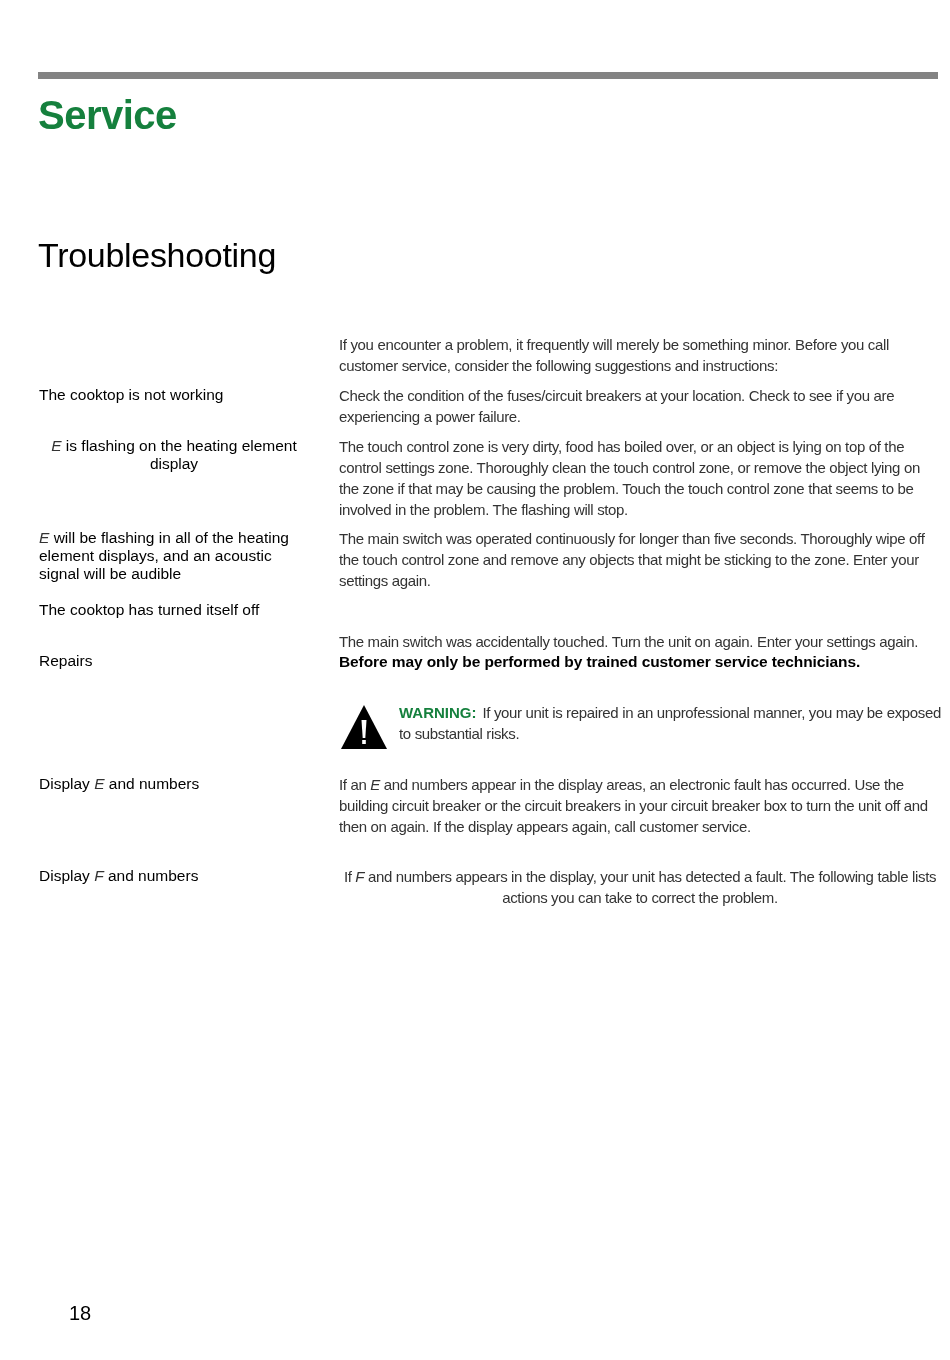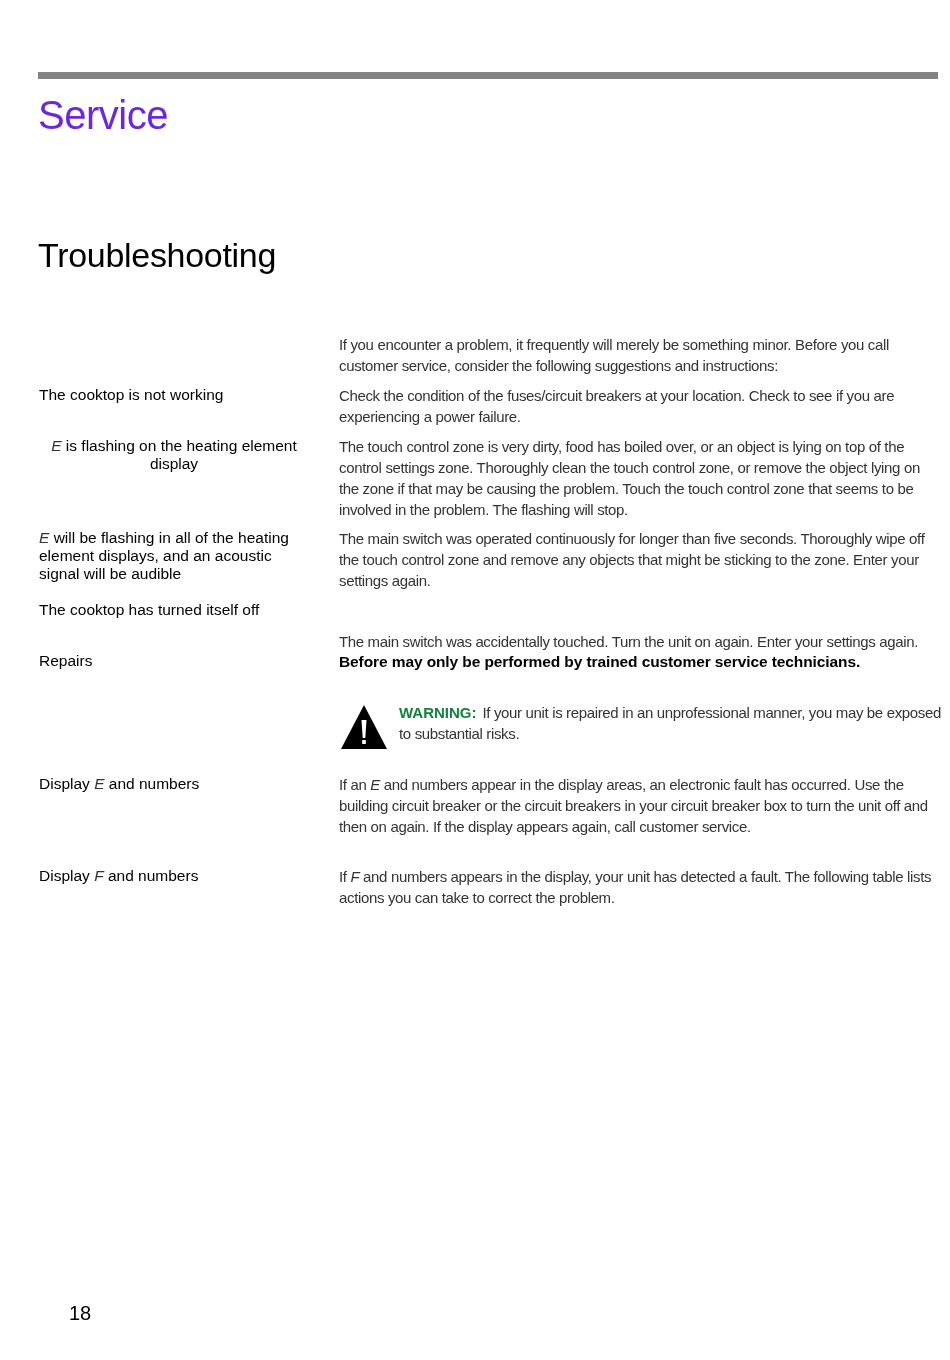--- a/index.html
+++ b/index.html
@@ -1,19 +1,19 @@
 <!DOCTYPE html>
 <html><head>
 <meta charset="utf-8">
 <style>
   html, body { margin:0; padding:0; background:#ffffff; }
   body { width:950px; height:1360px; position:relative; overflow:hidden;
          font-family:"Liberation Sans", sans-serif; color:#111; }
   .topbar { position:absolute; left:38px; top:72px; width:900px; height:7px; background:#838383; }
-  .h1 { position:absolute; left:38px; top:92px; font-size:40px; line-height:46px; font-weight:normal; letter-spacing:-0.5px; color:#6d28d9; margin:0; }
+  .h1 { position:absolute; left:38px; top:92px; font-size:40px; line-height:46px; font-weight:bold; letter-spacing:-0.5px; color:#15803d; margin:0; }
   .h2 { position:absolute; left:38px; top:235px; font-size:34px; line-height:40px; font-weight:normal; letter-spacing:-0.3px; color:#000; margin:0; }
   .left { position:absolute; left:39px; width:270px; font-size:15.5px; line-height:18px; color:#000; }
   .right { position:absolute; left:339px; width:602px; font-size:15px; line-height:21px; color:#333;
            font-family:"Liberation Sans", sans-serif; letter-spacing:-0.35px; font-weight:normal; }
   .right.bold { font-weight:bold; color:#000; letter-spacing:-0.1px; font-size:15.5px; }
   .glyph { font-style:italic; font-weight:normal; color:#333; }
   .warn { position:absolute; left:340px; top:702px; width:600px; }
   .warn-icon { position:absolute; left:0; top:2px; width:48px; height:46px; }
   .warn-text { position:absolute; left:59px; top:0; width:545px; font-size:15px; line-height:21px; color:#333; letter-spacing:-0.35px; }
   .warn-label { font-weight:bold; color:#15803d; letter-spacing:0; margin-right:6px; }
@@ -49,15 +49,15 @@
     <polygon points="21.5,16 26.5,16 25.3,34 22.7,34" fill="#fff"></polygon>
     <rect x="22.2" y="36" width="3.6" height="4" fill="#fff"></rect>
   </svg>
   <div class="warn-text"><span class="warn-label">WARNING:</span><span>If your unit is repaired in an unprofessional manner, you may be exposed to substantial risks.</span></div>
 </div>
 
 <div class="left" style="top:775px;"><span>Display </span><span class="glyph">E</span><span> and numbers</span></div>
 <div class="right" style="top:774px;"><span>If an </span><span class="glyph">E</span><span> and numbers appear in the display areas, an electronic fault has occurred. Use the building circuit breaker or the circuit breakers in your circuit breaker box to turn the unit off and then on again. If the display appears again, call customer service.</span></div>
 
 <div class="left" style="top:867px;"><span>Display </span><span class="glyph">F</span><span> and numbers</span></div>
-<div class="right" style="top:866px;"><span>If </span><span class="glyph">F</span><span> and numbers appears in the display, your unit has detected a fault. The following table lists actions you can take to correct the problem.</span></div>
+<div class="right" style="top:866px;text-align:center;"><span>If </span><span class="glyph">F</span><span> and numbers appears in the display, your unit has detected a fault. The following table lists actions you can take to correct the problem.</span></div>
 
 <div class="pagenum">18</div>
 
 </body></html>

